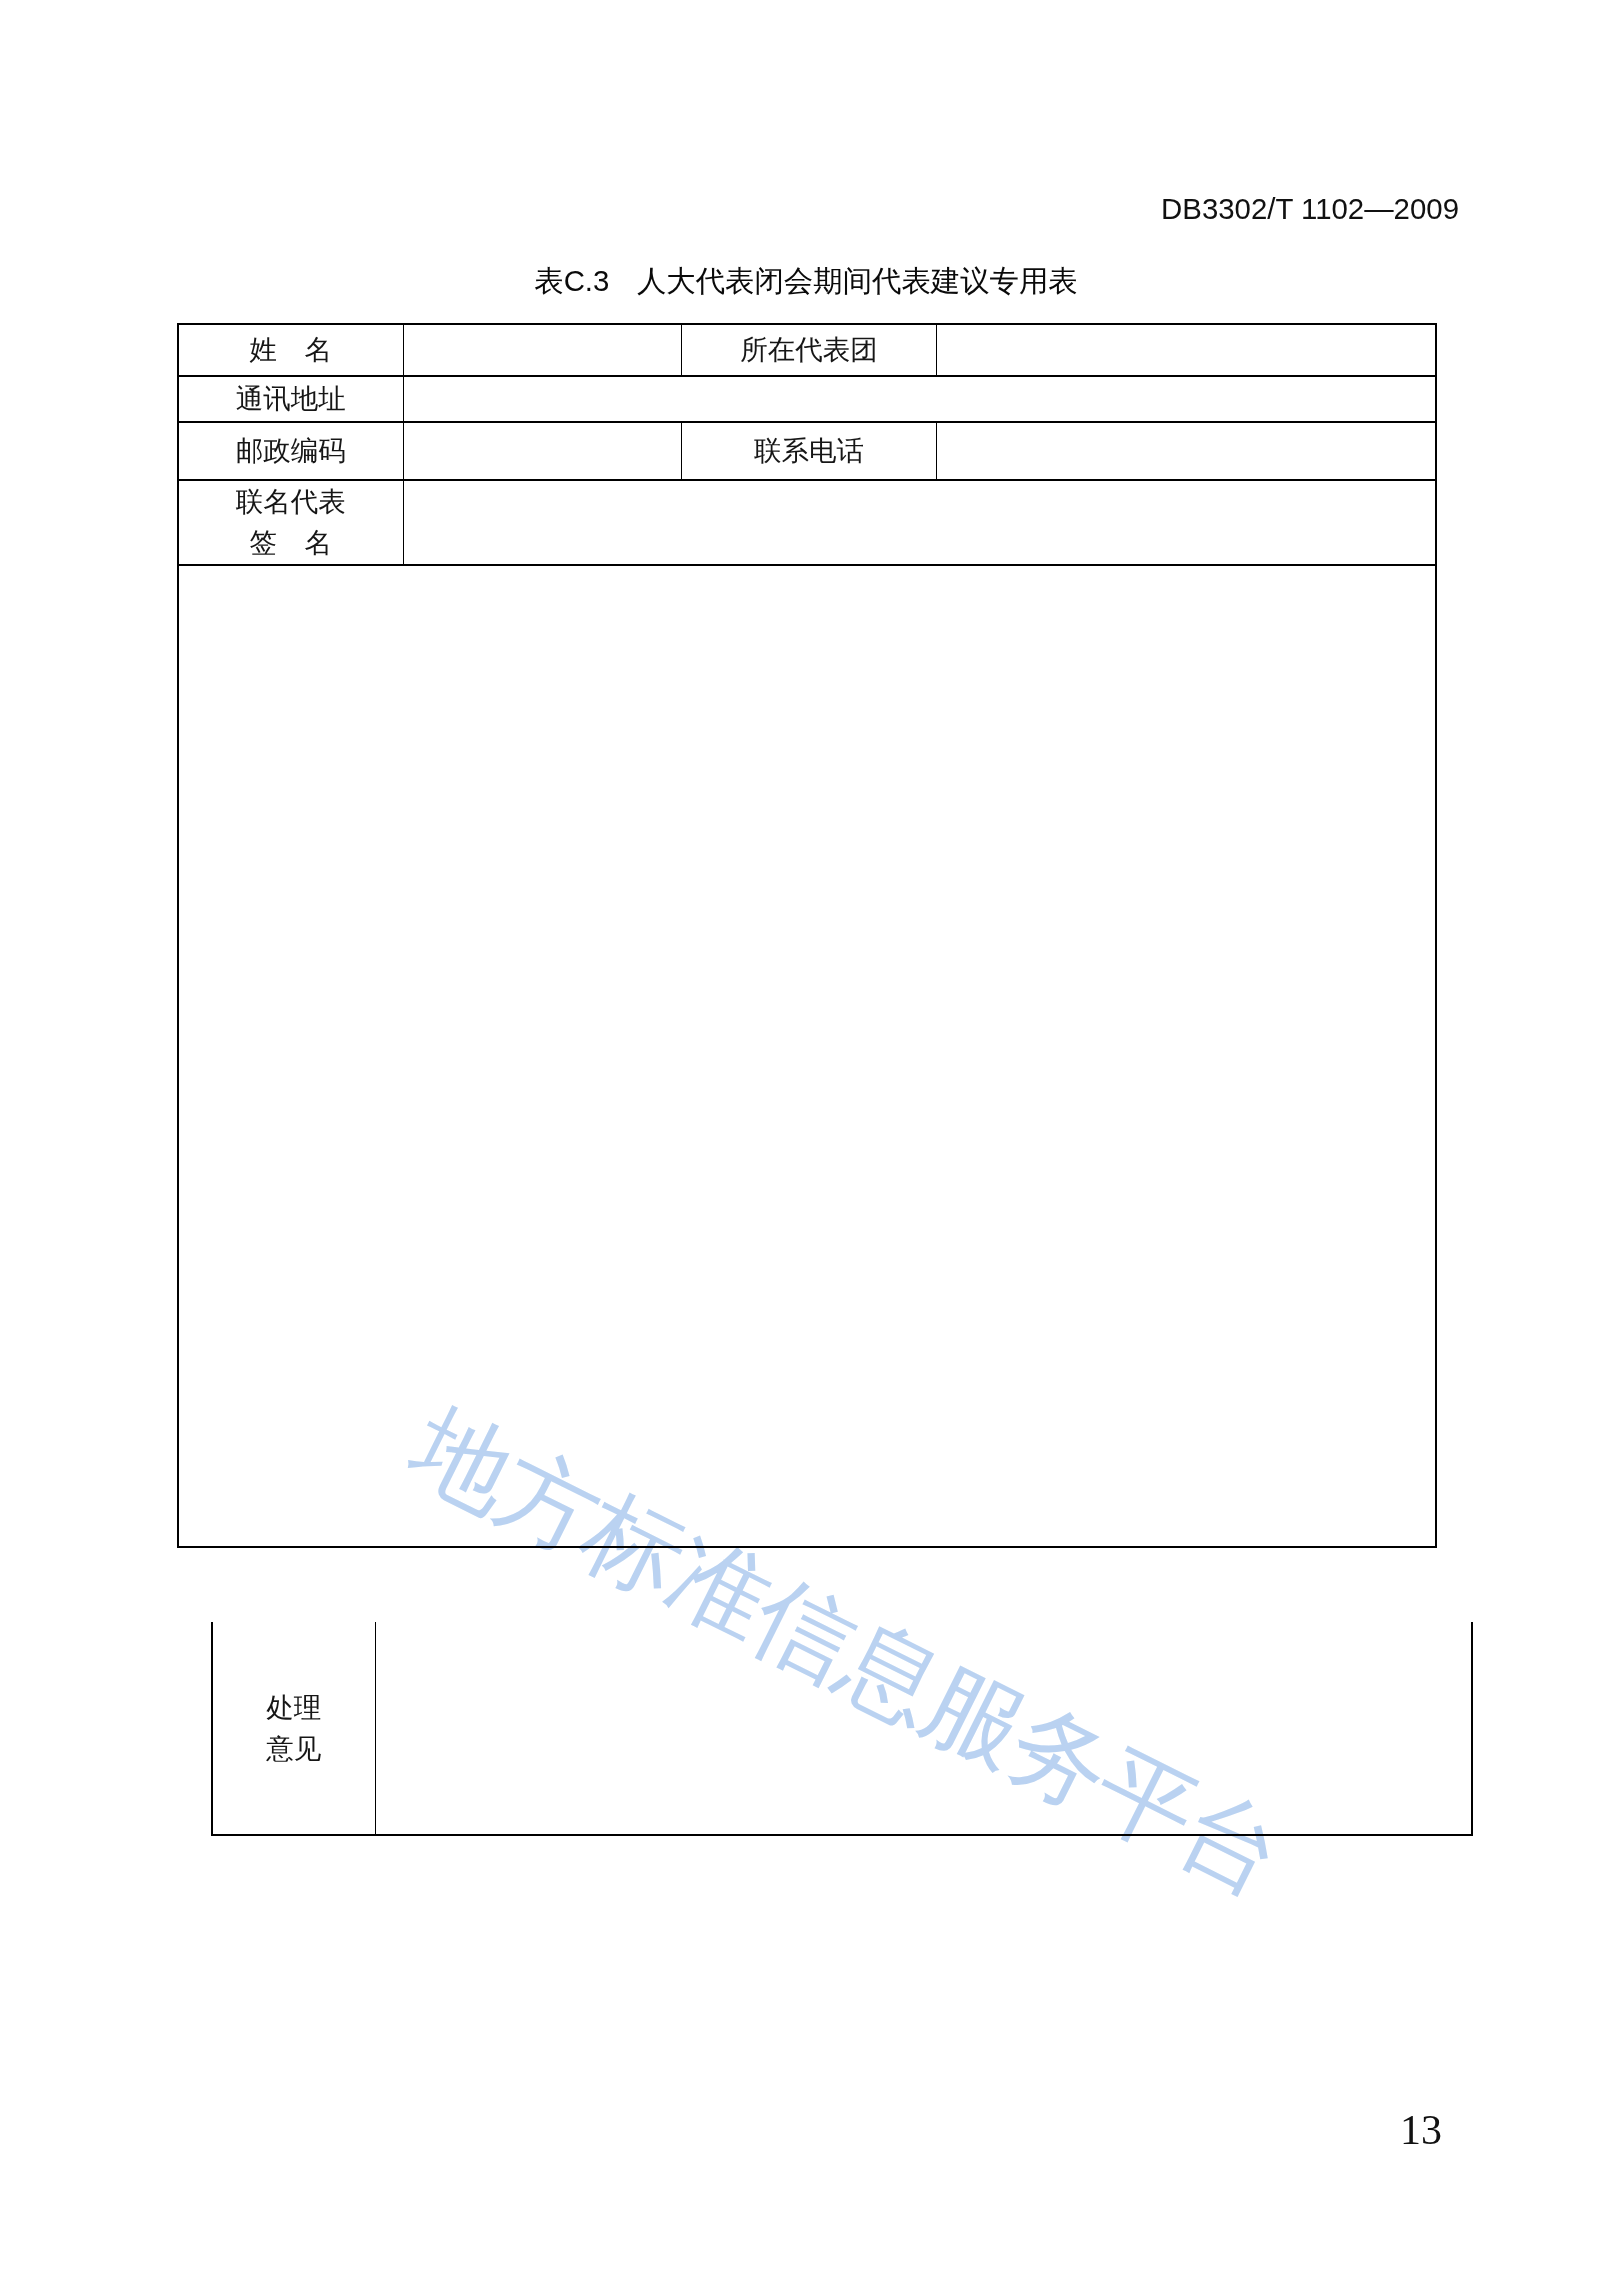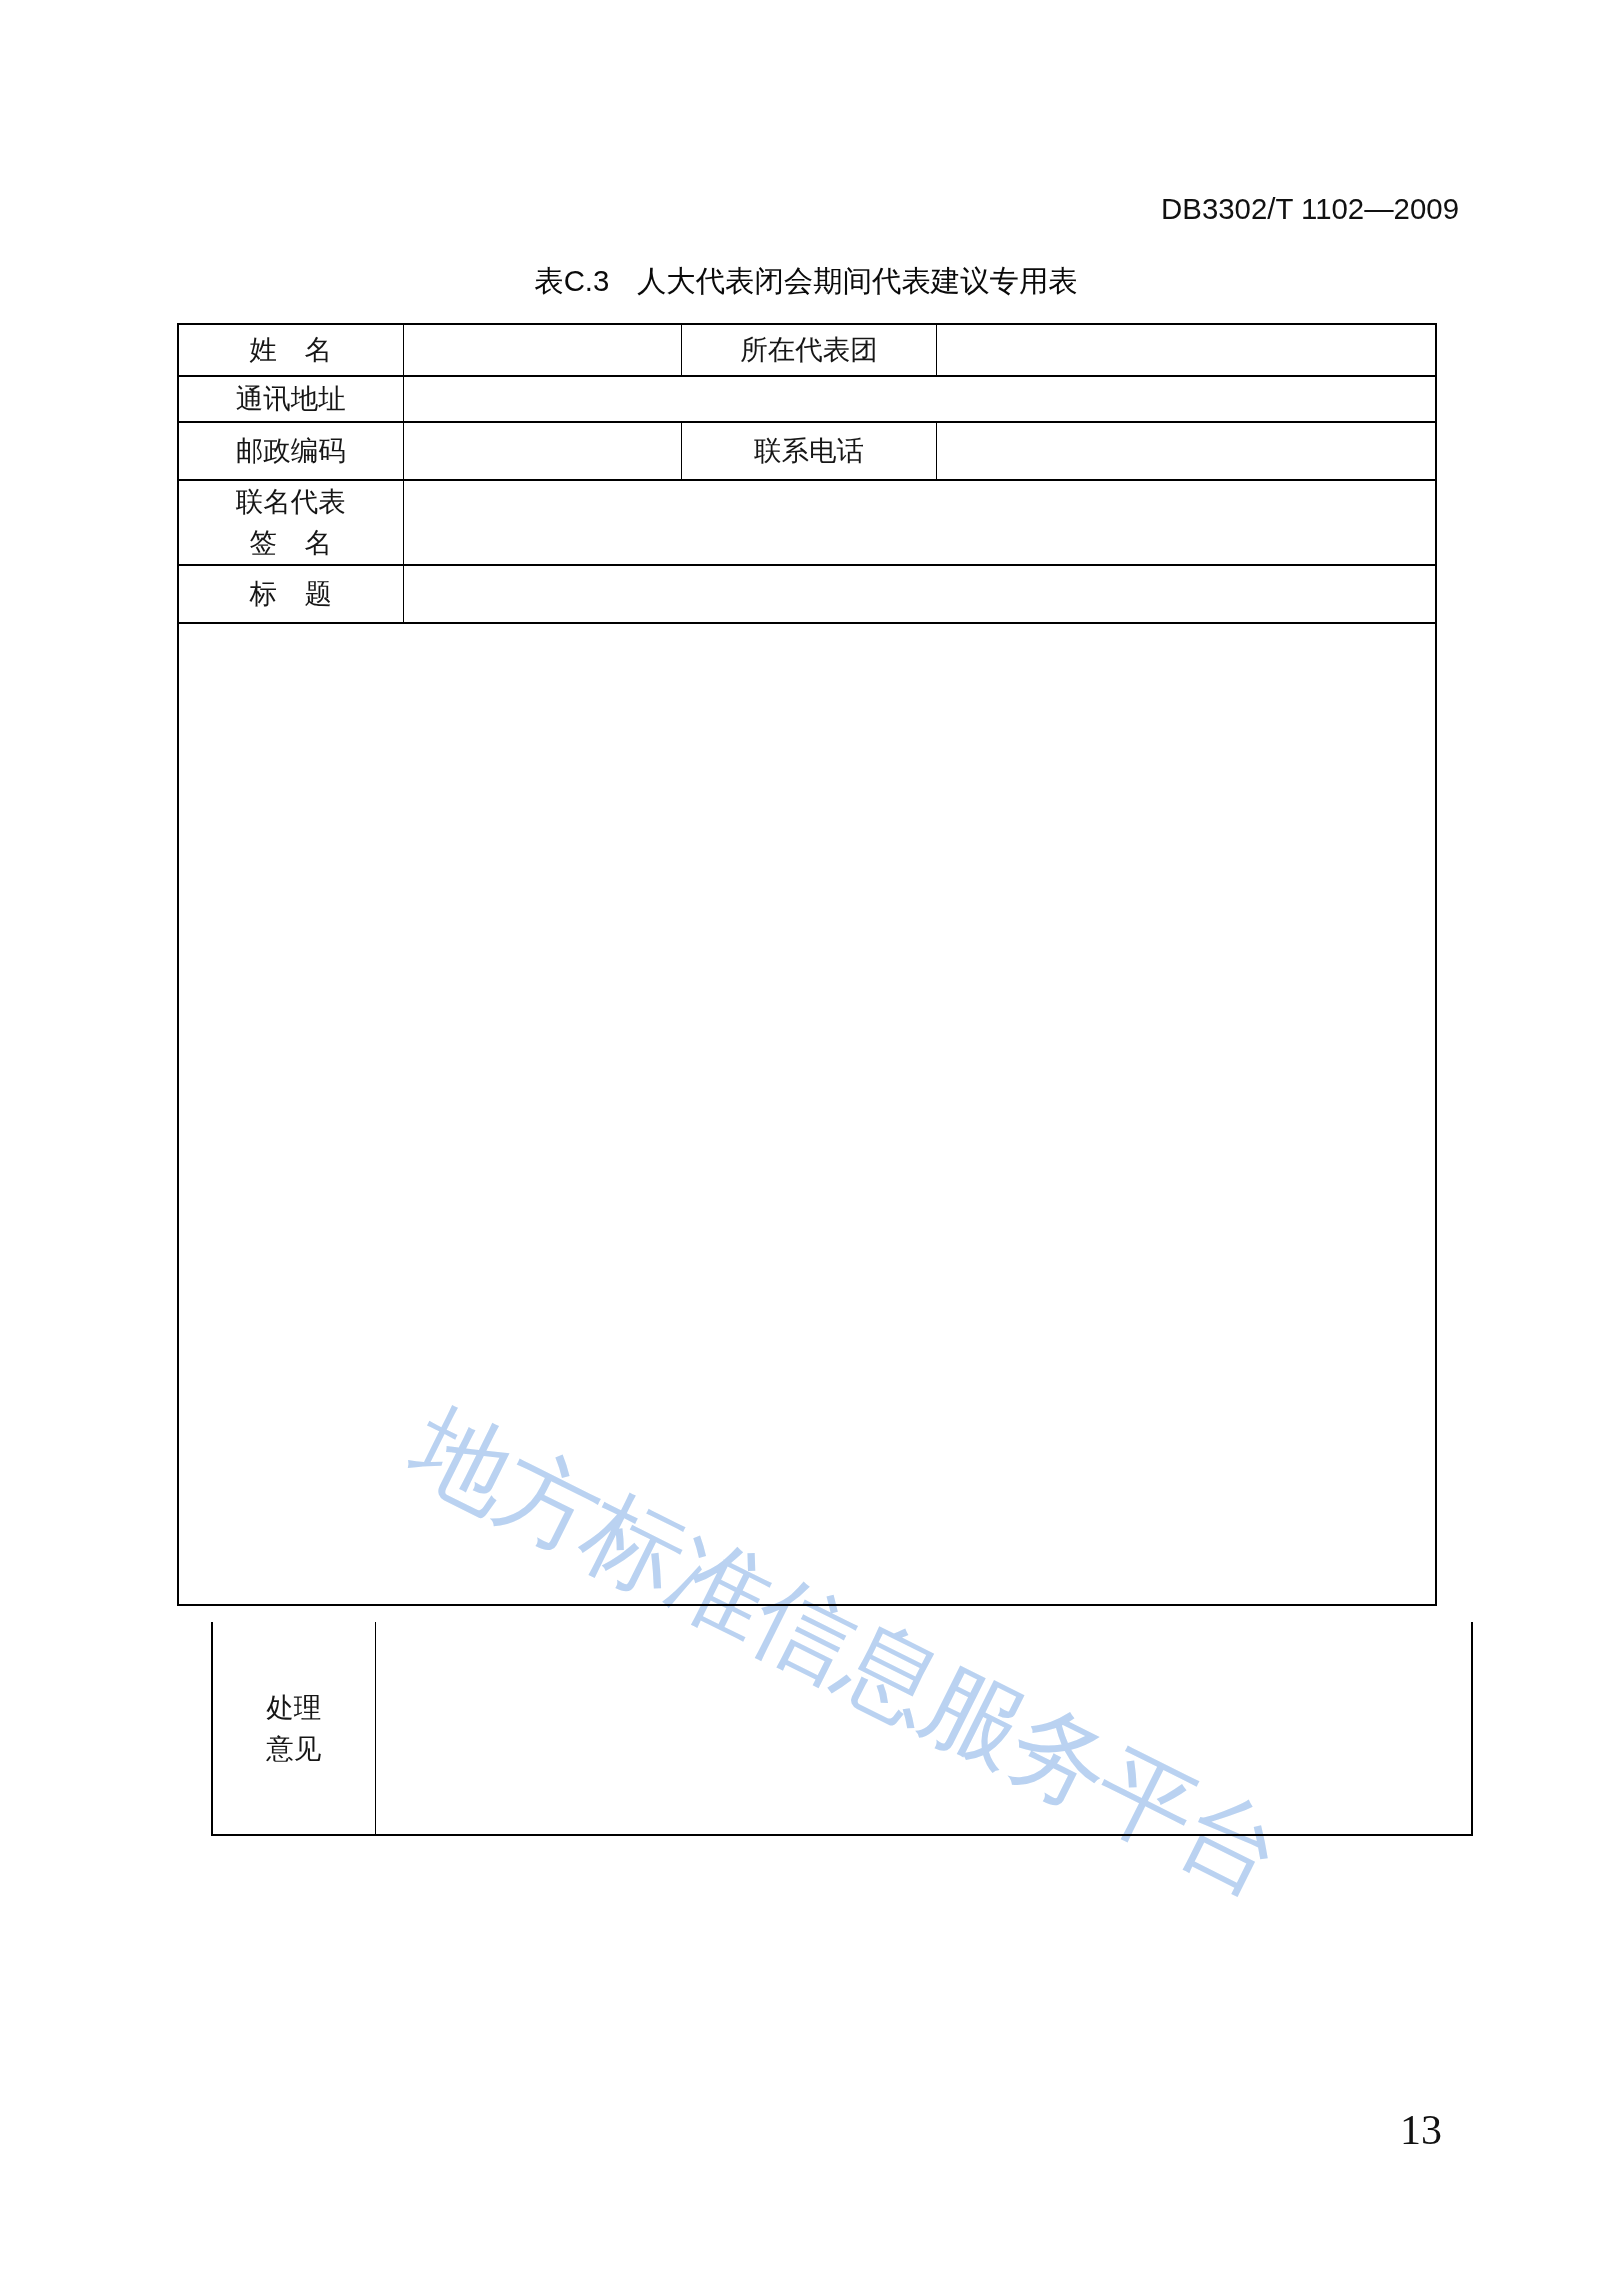--- a/index.html
+++ b/index.html
@@ -142,24 +142,20 @@
       <td class="label-cell">联系电话</td>
       <td class="value-cell"></td>
     </tr>
     <tr class="r-joint">
       <td class="label-cell">
         <span class="lbl-line">联名代表</span>
         <span class="lbl-line">签　名</span>
       </td>
       <td class="value-cell" colspan="3"></td>
     </tr>
-    <tr class="r-title">
-      <td class="label-cell">标　题</td>
-      <td class="value-cell" colspan="3"></td>
-    </tr>
     <tr class="r-content">
       <td class="value-cell" colspan="4"></td>
     </tr>
   </tbody>
     </table>
 
   <table class="form form-bottom">
     <colgroup>
       <col style="width:163px">
       <col style="width:1097px">

